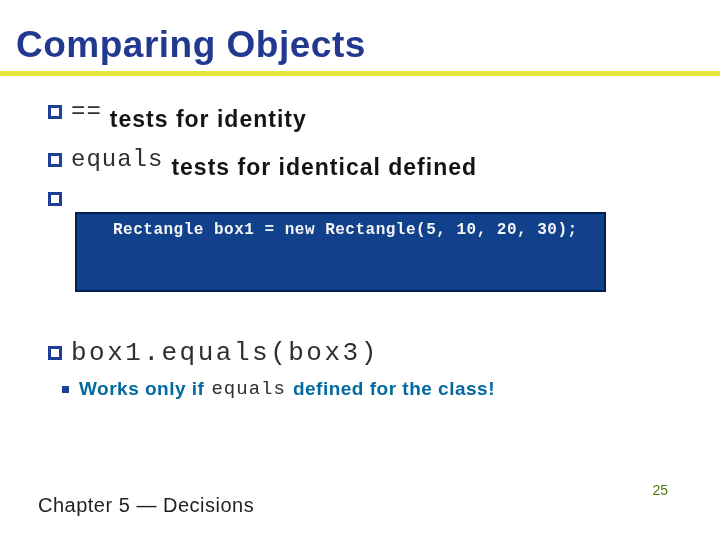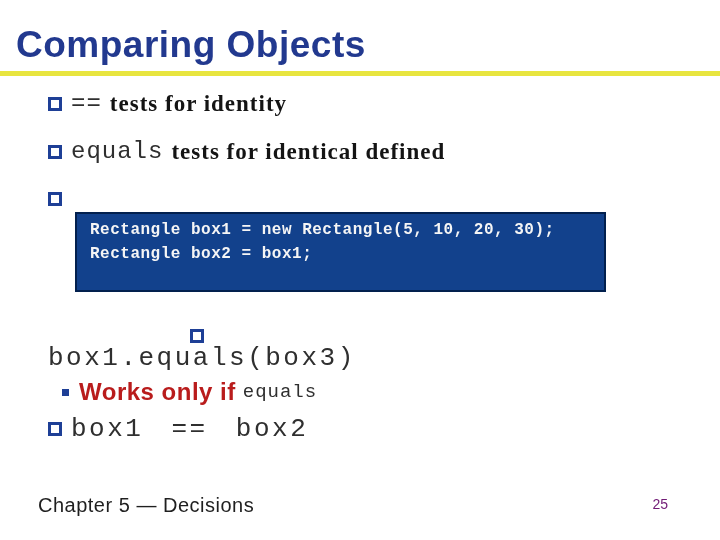--- a/index.html
+++ b/index.html
@@ -40,25 +40,26 @@
     margin-right: 9px;
     flex: 0 0 auto;
   }
   .subsq {
     width: 7px; height: 7px;
     background: #1E3F96;
     margin-right: 10px;
     flex: 0 0 auto;
   }
   .comic {
-    font-family: Liberation Serif, serif;
+    font-family: Liberation Sans, sans-serif;
     font-size: 23px;
     font-weight: 600;
     letter-spacing: 1px;
     color: #141414;
+    margin-top: 16px;
   }
   .mono-inline {
     font-family: "Liberation Mono", "DejaVu Sans Mono", monospace;
     font-size: 24px;
     font-weight: 400;
     letter-spacing: 1px;
     color: #2F2F2F;
     margin-right: 8px;
   }
   .mono-line {
@@ -79,48 +80,49 @@
     padding: 4px 0 0 13px;
   }
   .code-line {
     font-family: "Liberation Mono", "DejaVu Sans Mono", monospace;
     font-size: 16px;
     font-weight: 700;
     letter-spacing: 0.5px;
     line-height: 24px;
     color: #F5F5F5;
     white-space: pre;
+    margin-left: 23px;
   }
   .sub-comic {
     font-family: "Liberation Sans", sans-serif;
-    font-size: 24px;
+    font-size: 19px;
     font-weight: 600;
     letter-spacing: 0.5px;
-    color: #b91c1c;
+    color: #0369a1;
   }
   .sub-mono {
     font-family: "Liberation Mono", "DejaVu Sans Mono", monospace;
     font-size: 19px;
     letter-spacing: 1px;
     color: #2F2F2F;
     margin: 0 7px;
   }
   .footer-left {
     position: absolute;
     left: 38px; top: 494px;
     font-size: 20px;
     font-weight: 400;
     letter-spacing: 0.5px;
     color: #1F1F1F;
   }
   .footer-page {
     position: absolute;
-    right: 52px; top: 496px;
+    right: 52px; top: 482px;
     font-size: 14px;
-    color: #701a75;
+    color: #4d7c0f;
   }
 </style>
 </head>
 <body>
 
 <div class="slide">
 
   <div class="title">Comparing Objects</div>
   <div class="rule"></div>
 
@@ -135,36 +137,32 @@
     <span class="mono-inline">equals</span>
     <span class="comic">tests for identical defined</span>
   </div>
 
   <div class="row" style="top:192px;">
     <span class="sq"></span>
   </div>
 
   <div class="code-box">
     <div class="code-line">Rectangle box1 = new Rectangle(5, 10, 20, 30);</div>
-    <div class="code-line">Rectangle box2 = box1;</div>
   </div>
 
 
-  <div class="row" style="top:329px;flex-direction:column;">
+  <div class="row" style="top:338px;">
     <span class="sq"></span>
     <span class="mono-line">box1.equals(box3)</span>
   </div>
 
   <div class="row" style="top:378px; left:62px;">
     <span class="subsq"></span>
     <span class="sub-comic">Works only if</span>
     <span class="sub-mono">equals</span>
+    <span class="sub-comic">defined for the class!</span>
   </div>
 
-  <div class="row" style="top:414px;">
-    <span class="sq"></span>
-    <span class="mono-line">box1 == box2</span>
-  </div>
 
   <div class="footer-left">Chapter 5 — Decisions</div>
   <div class="footer-page">25</div>
 
 </div>
 
 </body></html>

